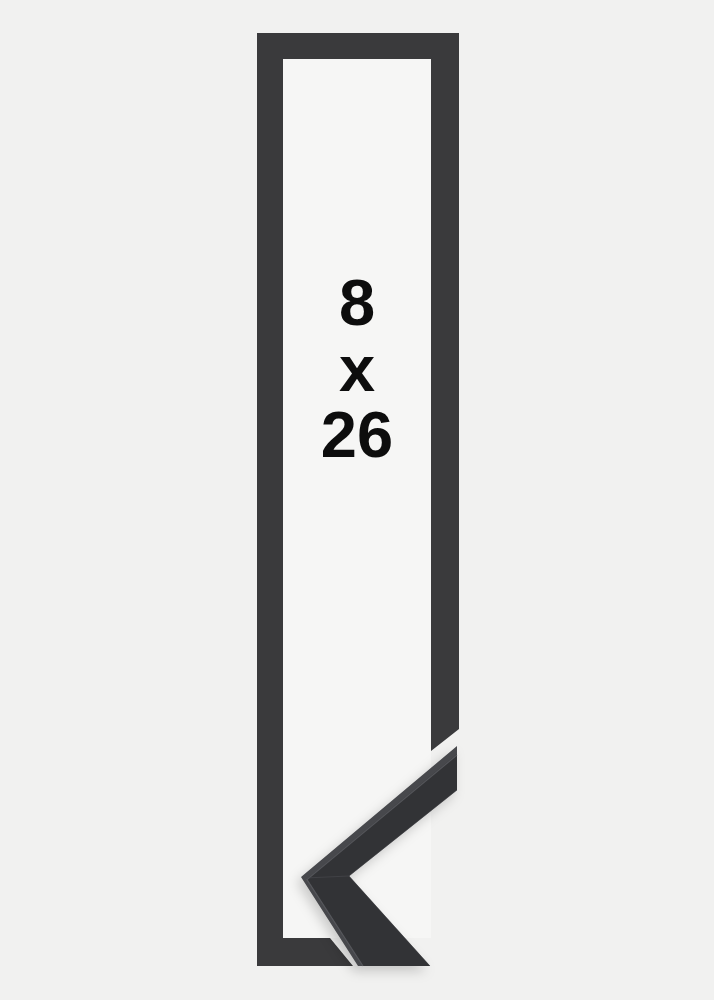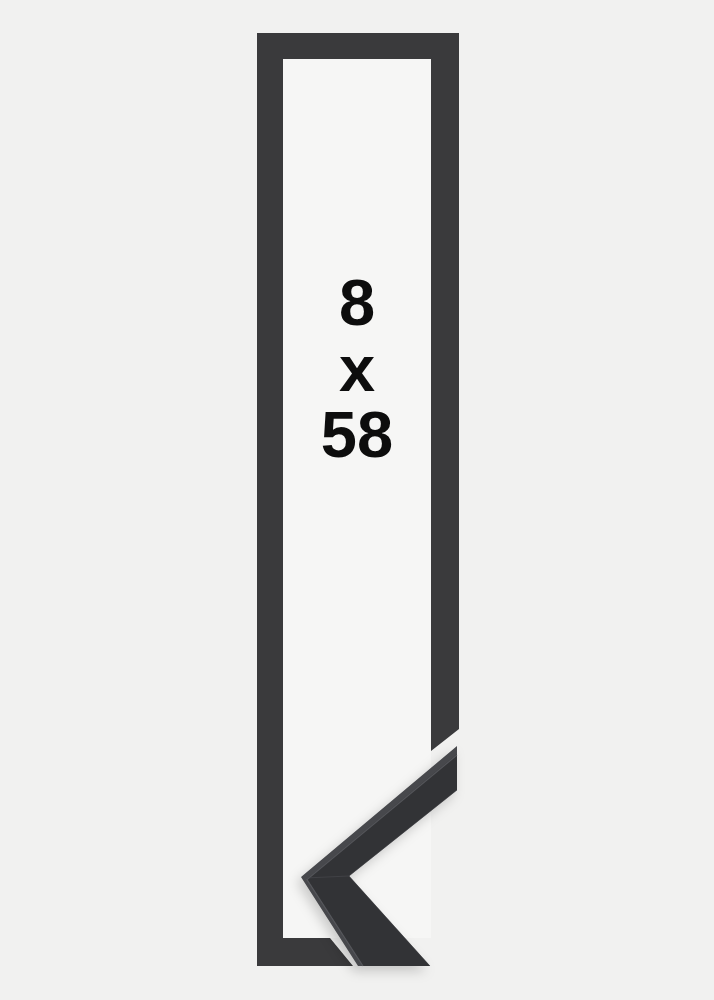--- a/index.html
+++ b/index.html
@@ -66,16 +66,16 @@
 
       <line x1="305" y1="878" x2="349" y2="876" stroke="#4a4b50" stroke-width="1" opacity="0.6"></line>
 
       <polyline points="457,790 349,876 430,966" fill="none" stroke="#47484c" stroke-width="1" opacity="0.5"></polyline>
     </g>
   </svg>
 
   <div class="size-label">
     <span>8</span>
     <span>x</span>
-    <span>58</span>
+    <span>26</span>
   </div>
 
 </div>
 
 </body></html>

